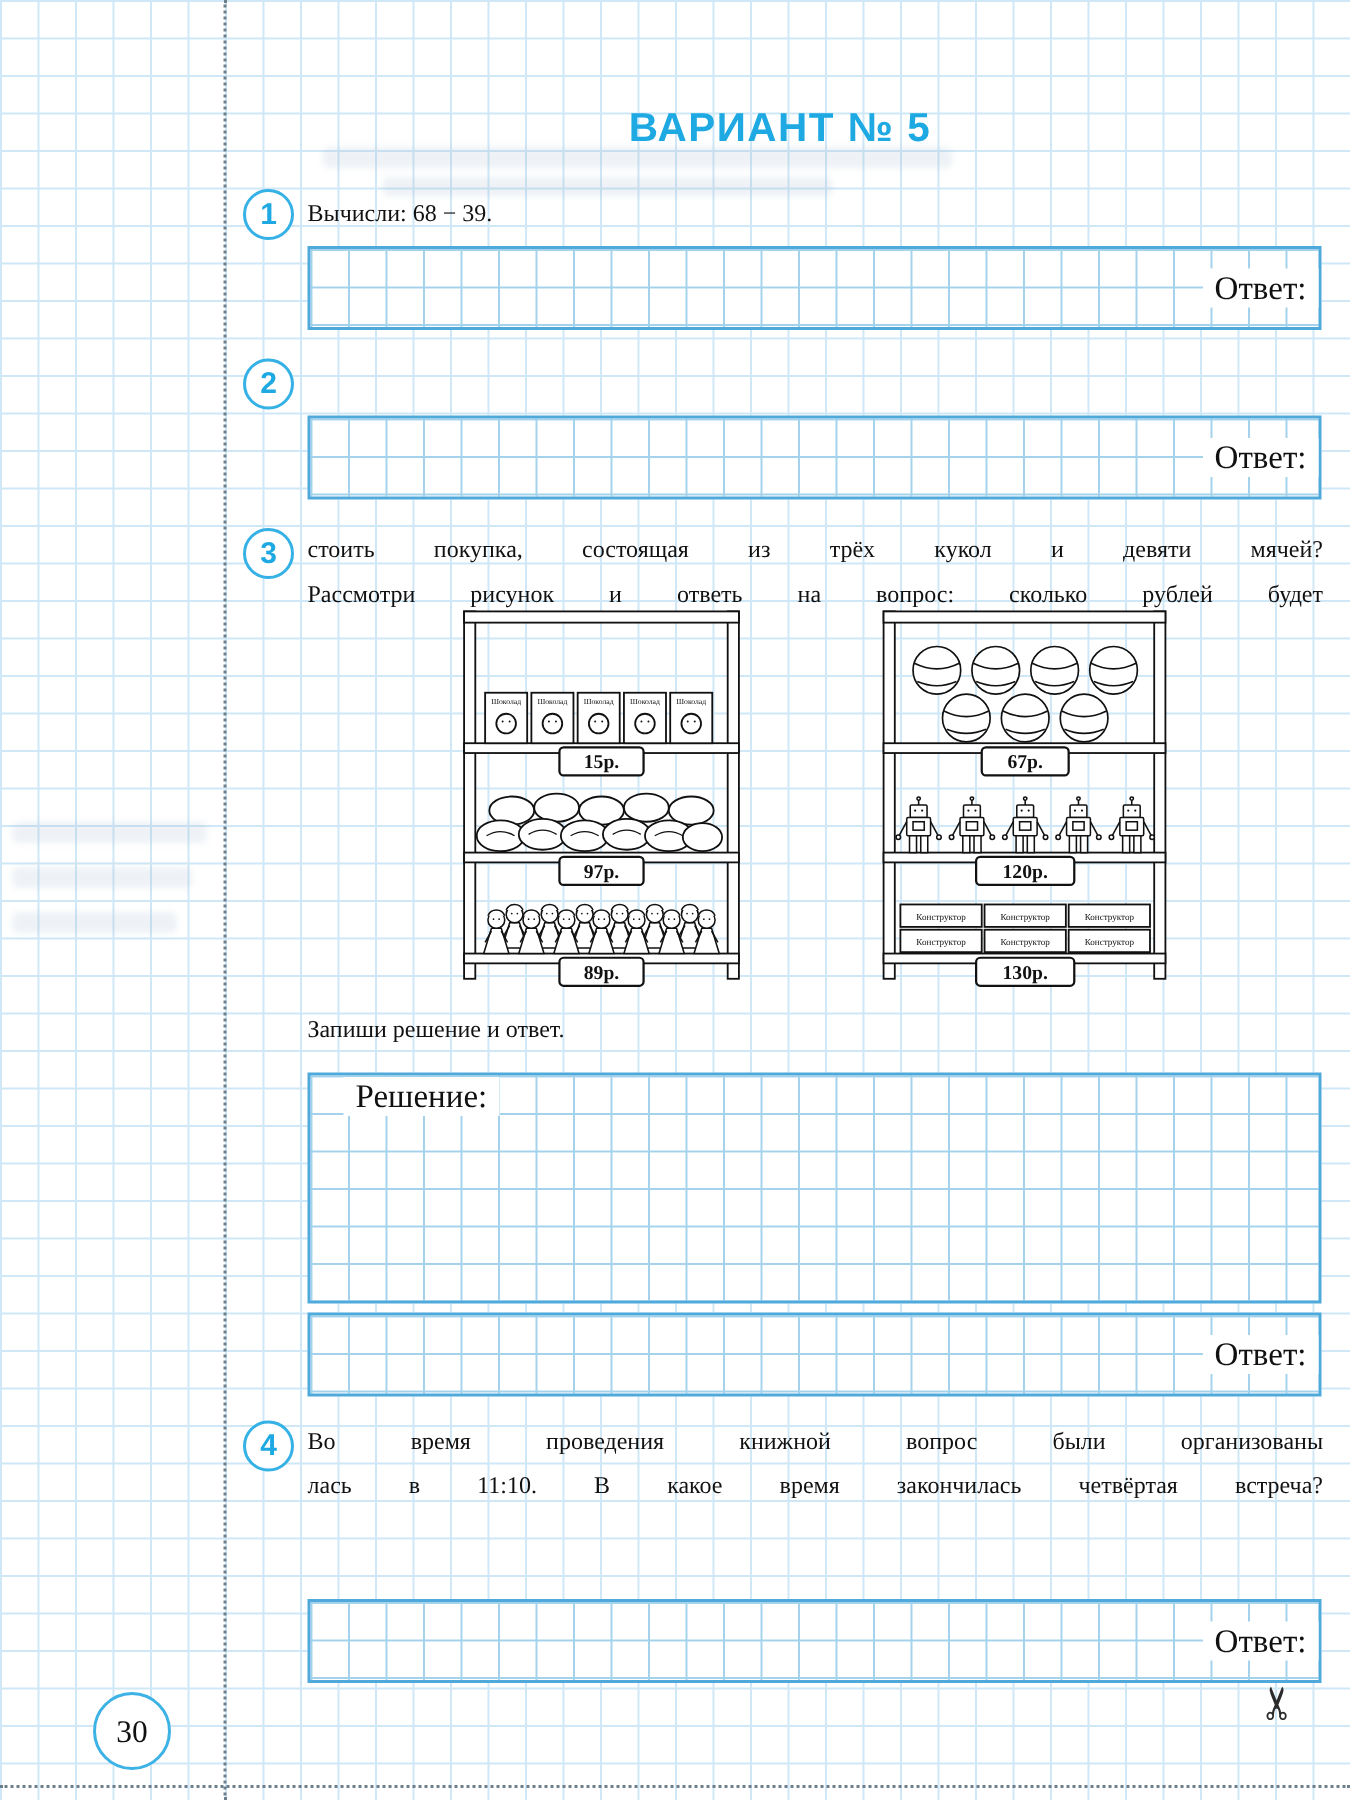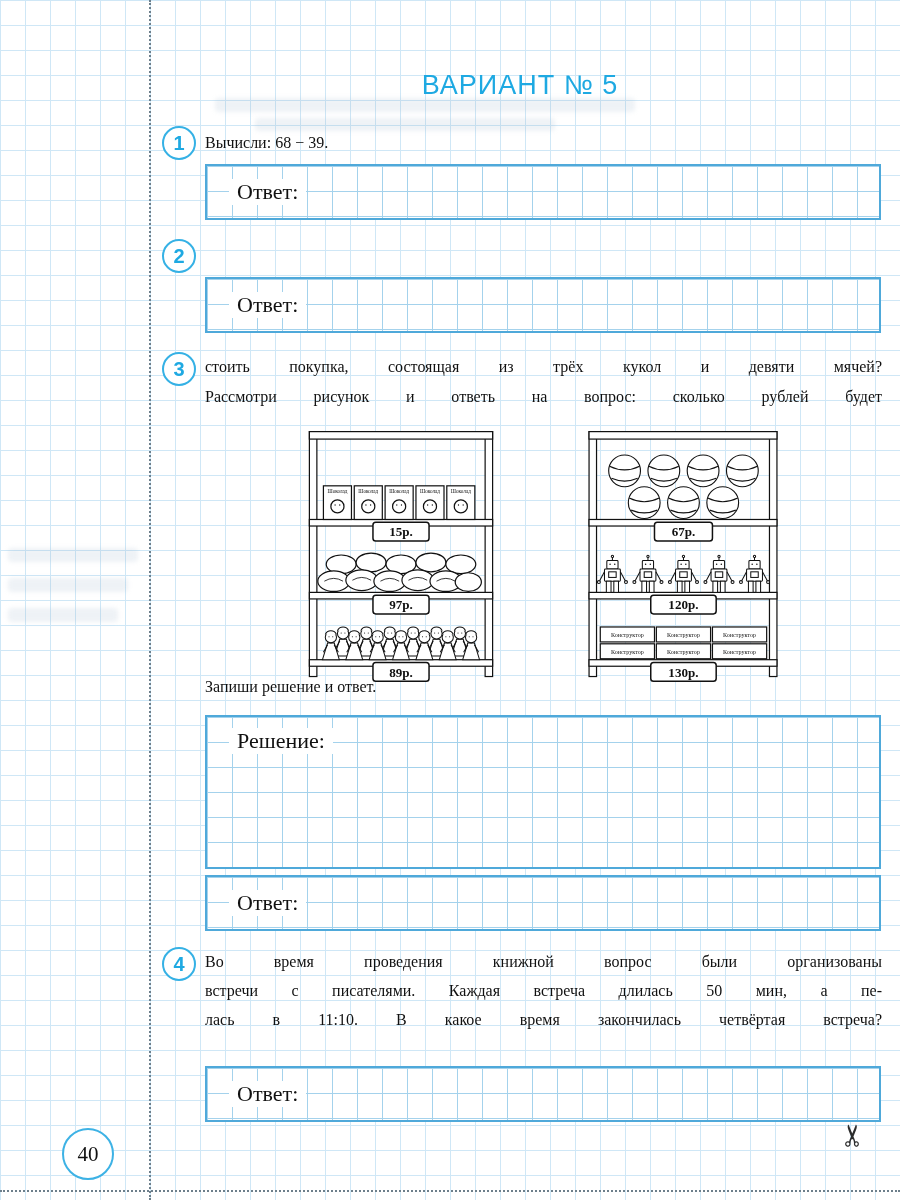--- a/index.html
+++ b/index.html
@@ -10,37 +10,37 @@
       linear-gradient(to right,#cfe7f6 1px,transparent 1px),
       linear-gradient(to bottom,#cfe7f6 1px,transparent 1px);
     background-size:25px 25px;
     font-family:"Liberation Serif",serif;color:#111;
   }
   .cut-left{position:absolute;left:149px;top:0;height:1200px;width:0;border-left:2px dotted #6d7f8b;}
   .cut-bottom{position:absolute;left:0;top:1190px;width:900px;height:0;border-top:2px dotted #6d7f8b;}
   .scissors{position:absolute;left:840px;top:1118px;font-size:30px;color:#2b2b2b;
     font-family:"DejaVu Sans",sans-serif;transform:rotate(-90deg);}
   .title{position:absolute;left:160px;top:70px;width:720px;text-align:center;
-    font-family:"Liberation Sans",sans-serif;font-weight:normal;font-size:27px;
+    font-family:"Liberation Sans",sans-serif;font-weight:bold;font-size:27px;
     color:#1ea9e2;letter-spacing:1px;}
   .tnum{position:absolute;left:162px;width:34px;height:34px;border:2px solid #35b1e5;
     border-radius:50%;background:#fff;display:flex;align-items:center;justify-content:center;
     font-family:"Liberation Sans",sans-serif;font-weight:bold;font-size:20px;color:#1ea9e2;box-sizing:border-box;}
   .ttext{position:absolute;left:205px;width:677px;font-size:16px;line-height:30px;}
   .jline{text-align:justify;text-align-last:justify;}
   .gridbox{position:absolute;left:205px;width:676px;box-sizing:border-box;
     background-color:#fff;border:2px solid #4fa9da;
     background-image:
       linear-gradient(to right,#a4d2ec 1px,transparent 1px),
       linear-gradient(to bottom,#a4d2ec 1px,transparent 1px);
     background-size:25px 25px;}
-  .answer-box{height:56px;display:flex;align-items:center;padding-left:22px;}
+  .answer-box{height:56px;display:flex;align-items:center;padding-left:22px;justify-content:flex-end;}
   .box-label{font-size:22px;background:#fff;padding:0 8px;line-height:26px;}
-  .solution-label{position:absolute;top:11px;left:22px;}
-  .shelves{position:absolute;left:205px;top:426px;width:676px;height:262px;
+  .solution-label{position:absolute;top:1px;left:22px;}
+  .shelves{position:absolute;left:205px;top:402px;width:676px;height:262px;
     display:flex;justify-content:center;gap:92px;}
   .pagenum{position:absolute;left:62px;top:1128px;width:52px;height:52px;border:2px solid #3db2e5;
     border-radius:50%;background:#fff;display:flex;align-items:center;justify-content:center;
     font-size:21px;box-sizing:border-box;}
   .smudge{position:absolute;background:rgba(150,175,200,0.16);filter:blur(2px);border-radius:4px;}
   svg{display:block;}
   svg text{font-family:"Liberation Serif",serif;}
   .price-text{font-weight:bold;font-size:14px;}
   .tiny-label{font-size:5.5px;}
   .tiny-label2{font-size:6.5px;}
@@ -280,22 +280,21 @@
   <div class="gridbox" style="top:715px;height:154px;">
     <span class="box-label solution-label">Решение:</span>
   </div>
   <div class="gridbox answer-box" style="top:875px;">
     <span class="box-label">Ответ:</span>
   </div>
 
   <div class="tnum" style="top:947px;">4</div>
   <div class="ttext" style="top:947px;line-height:29px;">
     <div class="jline">Во время проведения книжной вопрос были организованы</div>
-    <div class="jline">встречи с писателями. Каждая встреча длилась 50 мин, а пе-</div>
     <div class="jline">лась в 11:10. В какое время закончилась четвёртая встреча?</div>
   </div>
   <div class="gridbox answer-box" style="top:1066px;">
     <span class="box-label">Ответ:</span>
   </div>
 
-  <div class="pagenum">40</div>
+  <div class="pagenum">30</div>
 
 </div>
 
 </body></html>

